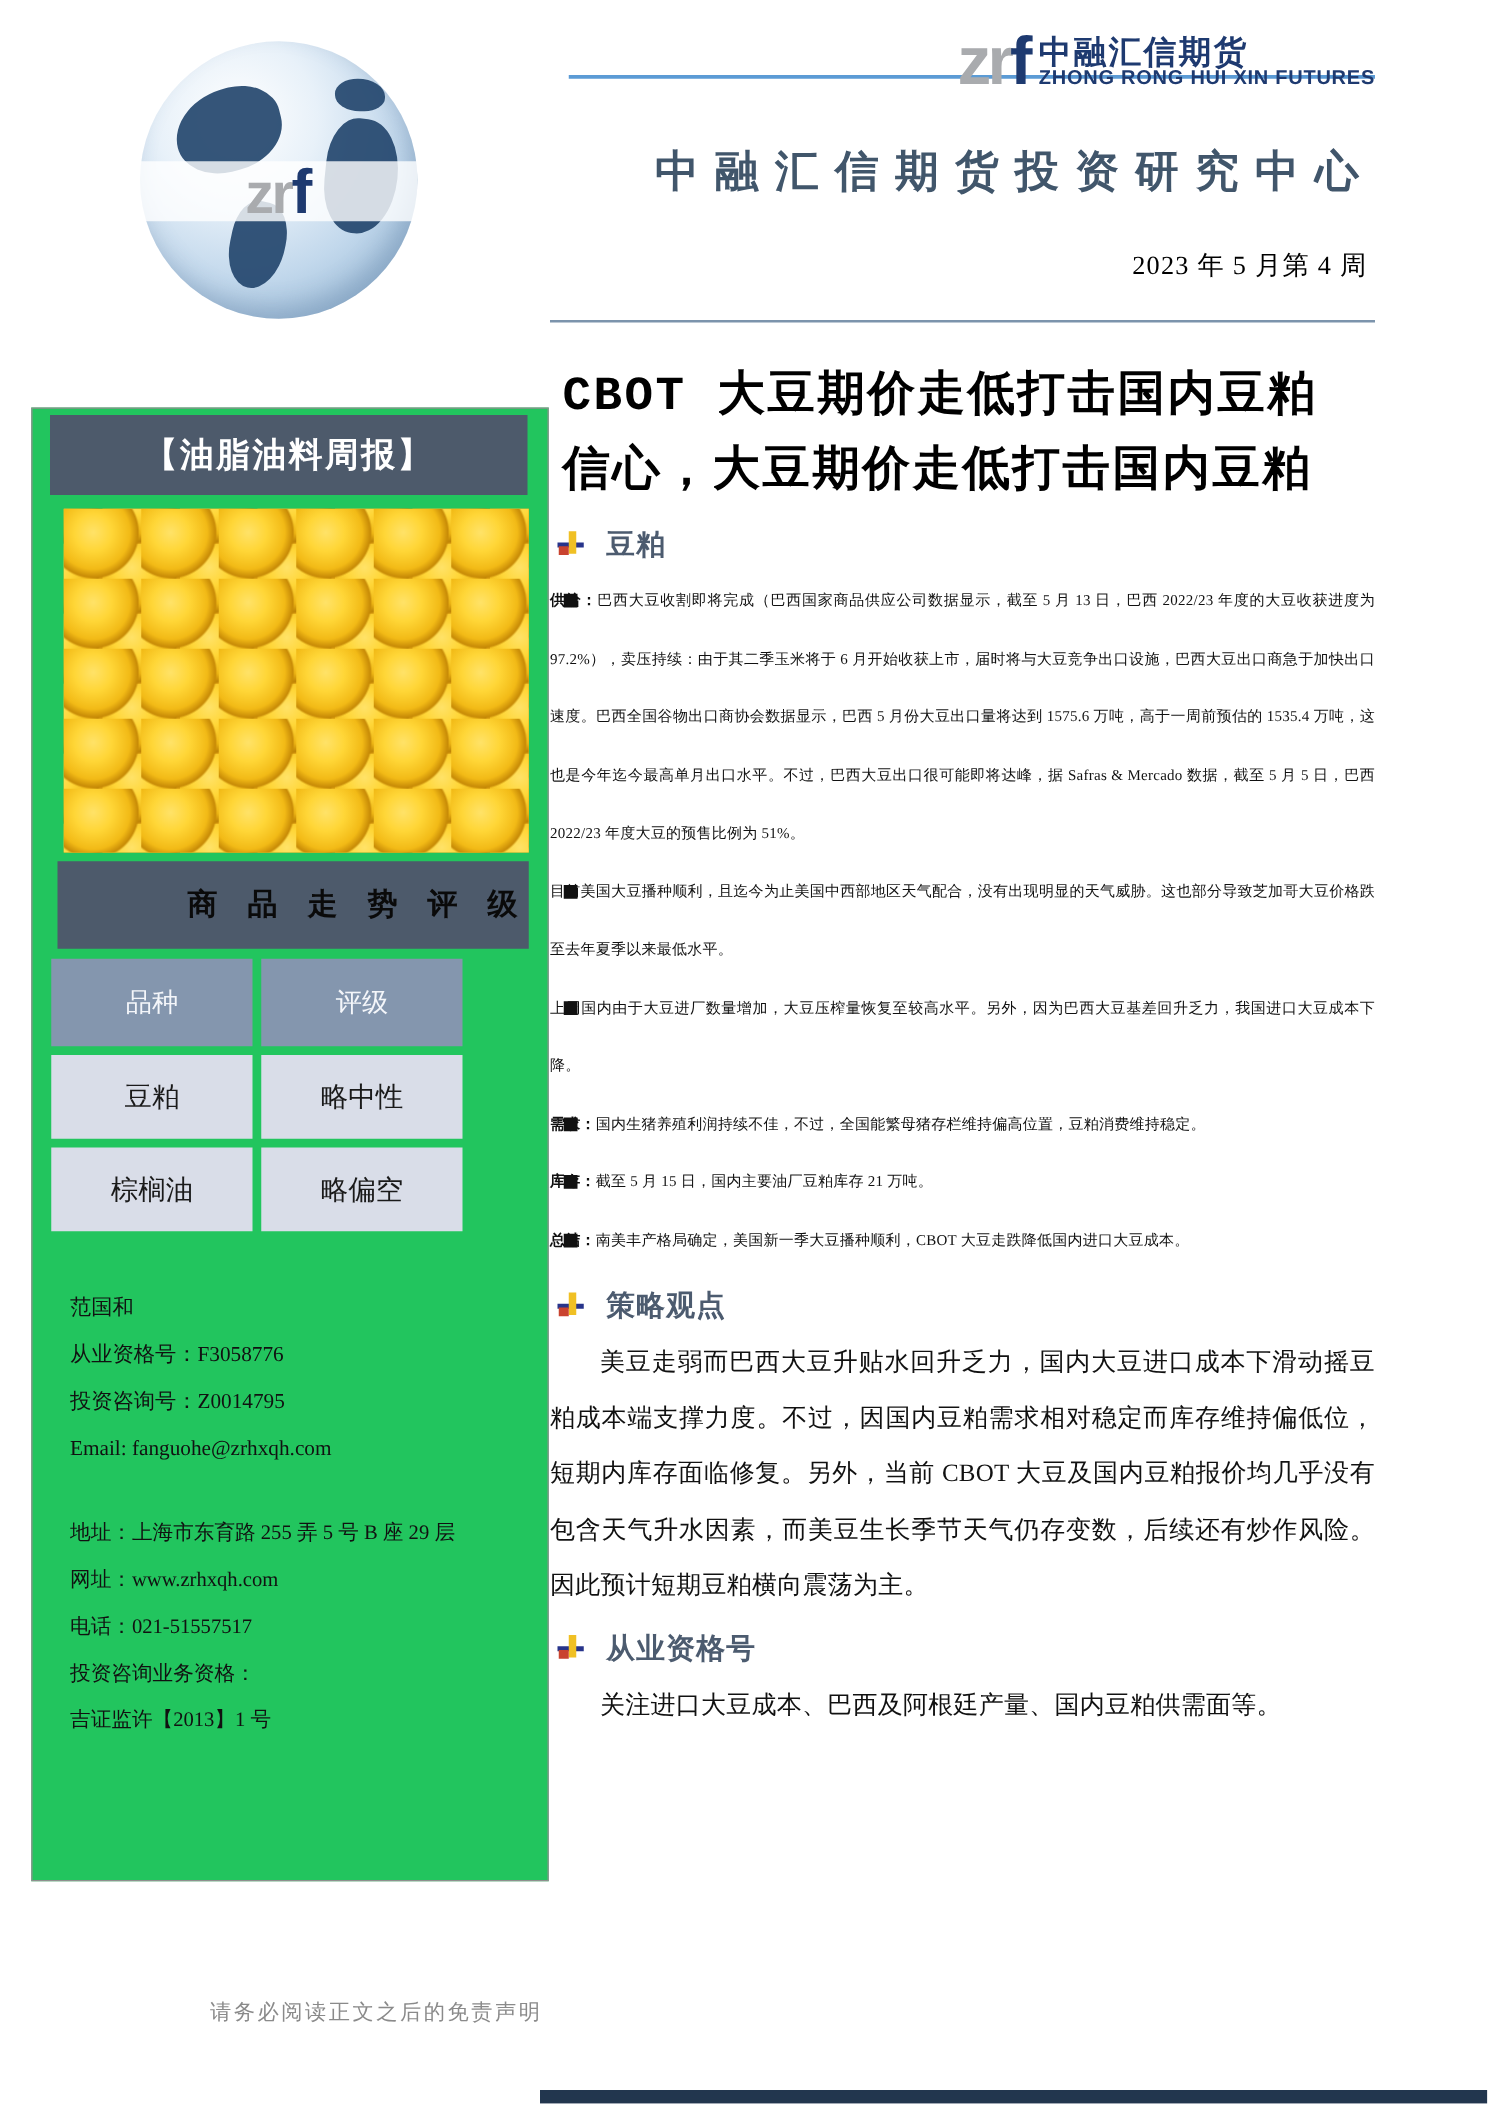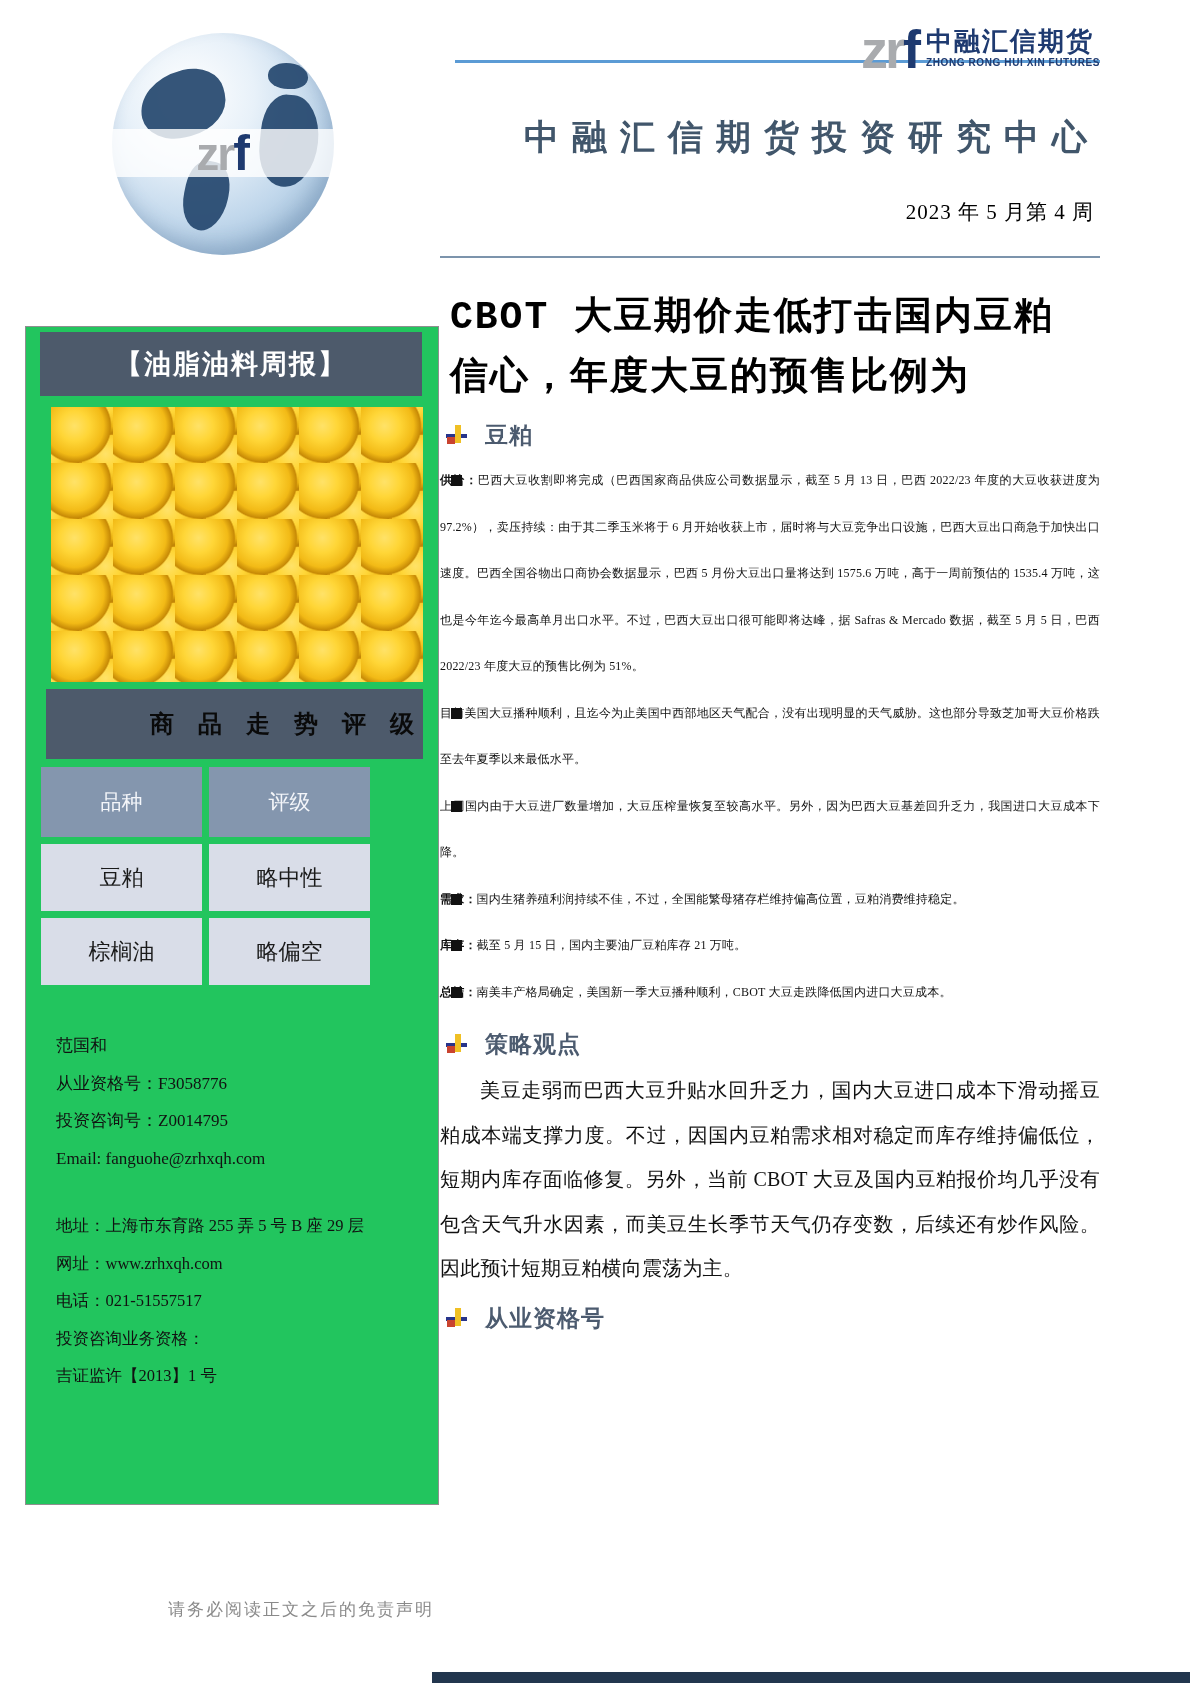--- a/index.html
+++ b/index.html
@@ -24,21 +24,21 @@
   
   .main-col{position:absolute;left:440px;top:0;width:660px;}
   .rule-top{position:absolute;left:15px;top:60px;width:645px;height:3px;background:#5b9bd5;}
   .logo-row{position:absolute;top:22px;right:0;display:flex;align-items:flex-start;gap:8px;
             font-family:"Liberation Sans","DejaVu Sans",sans-serif;background:transparent;}
   .logo-zrf{font-weight:bold;font-size:54px;line-height:54px;letter-spacing:-3px;}
   .logo-zrf .zr{color:#a9abae;}
   .logo-zrf .f{color:#1e3a70;}
   .logo-txt{display:flex;flex-direction:column;margin-top:4px;}
   .logo-cn{color:#1e3a70;font-weight:bold;font-size:26px;line-height:30px;letter-spacing:2px;}
-  .logo-en{color:#1e3a70;font-size:10px;line-height:14px;letter-spacing:.6px;font-weight:bold;}
+  .logo-en{color:#1e3a70;font-size:16px;line-height:14px;letter-spacing:.6px;font-weight:bold;}
   .center-title{position:absolute;top:112px;left:0;width:100%;text-align:right;
                 color:#41566b;font-weight:bold;font-size:35px;letter-spacing:13px;line-height:52px;}
   .issue-date{position:absolute;top:198px;right:6px;font-size:21px;letter-spacing:1px;color:#000;}
   .rule-mid{position:absolute;left:0;top:256px;width:660px;height:2px;background:#7c94ac;}
 
   
   .headline{position:absolute;top:288px;left:10px;width:650px;
             font-family:Liberation Mono, monospace;
             font-weight:bold;color:#000;font-size:38px;line-height:60px;letter-spacing:2px;text-align:justify;}
   .content{position:absolute;top:414px;left:0;width:660px;}
@@ -107,21 +107,21 @@
         <span class="logo-en">ZHONG RONG HUI XIN FUTURES</span>
       </div>
     </div>
 
     <div class="center-title">中融汇信期货投资研究中心</div>
     <div class="issue-date">2023 年 5 月第 4 周</div>
     <div class="rule-mid"></div>
 
     <div class="headline">
       <div>CBOT 大豆期价走低打击国内豆粕</div>
-      <div>信心，年度大豆的预售比例为</div>
+      <div>信心，大豆期价走低打击国内豆粕</div>
     </div>
 
     <div class="content">
 
       <div class="sec-head">
         <span class="sec-icon">
             <span class="h"></span>
             <span class="v"></span>
             <span class="r"></span>
           </span>
@@ -166,20 +166,21 @@
       <p class="para mb">美豆走弱而巴西大豆升贴水回升乏力，国内大豆进口成本下滑动摇豆粕成本端支撑力度。不过，因国内豆粕需求相对稳定而库存维持偏低位，短期内库存面临修复。另外，当前 CBOT 大豆及国内豆粕报价均几乎没有包含天气升水因素，而美豆生长季节天气仍存变数，后续还有炒作风险。因此预计短期豆粕横向震荡为主。</p>
 
       <div class="sec-head" style="margin-top:12px;">
         <span class="sec-icon">
             <span class="h"></span>
             <span class="v"></span>
             <span class="r"></span>
           </span>
         <span class="t">从业资格号</span>
       </div>
+      <p class="para">关注进口大豆成本、巴西及阿根廷产量、国内豆粕供需面等。</p>
 
     </div>
   </div>
 
   <div class="sidebar">
     <div class="sb-badge">【油脂油料周报】</div>
     <div class="sb-photo"></div>
 
     <div class="sb-rate-title">商 品 走 势 评 级</div>
 

